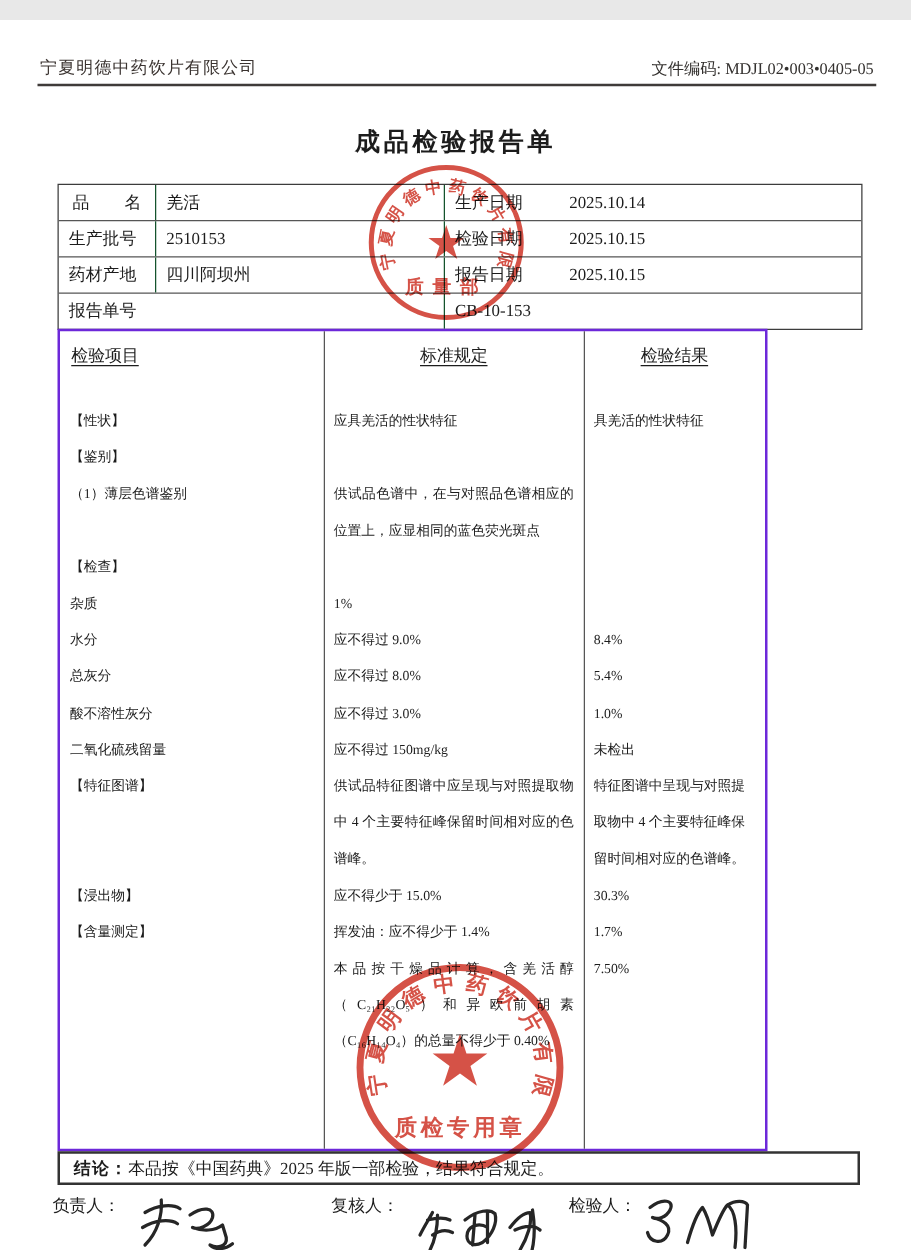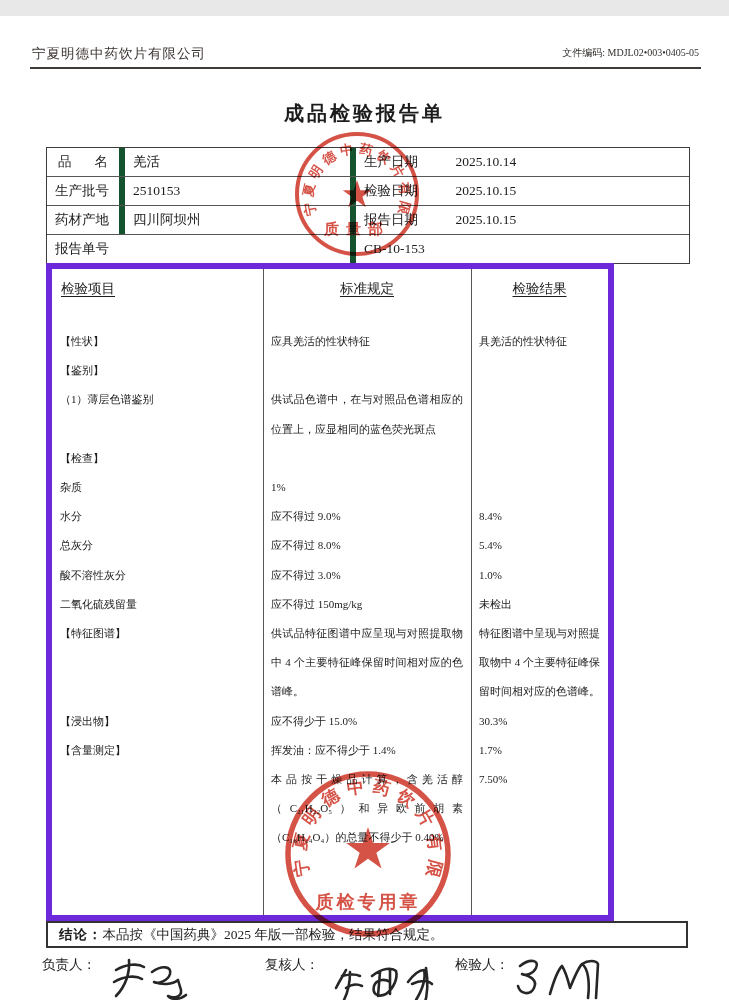--- a/index.html
+++ b/index.html
@@ -3,35 +3,35 @@
 <meta charset="utf-8">
 <style>
   html,body{margin:0;padding:0;background:#e8e8e8;}
   .page{
     position:relative;width:729px;height:1000px;background:#ffffff;
     font-family:"Liberation Serif","DejaVu Serif",serif;color:#1c1c1c;
     overflow:hidden;margin:16px auto;
   }
   
   .hdr-company{position:absolute;left:32px;top:29px;font-size:13.5px;letter-spacing:1px;color:#3a3330;}
-  .hdr-code{position:absolute;right:30px;top:30px;font-size:10px;color:#33302e;}
+  .hdr-code{position:absolute;right:30px;top:30px;font-size:13px;color:#33302e;}
   .hdr-rule{position:absolute;left:30px;right:28px;top:51px;height:2px;background:#3f3b39;}
   
   .title{position:absolute;left:0;right:0;top:84px;text-align:center;font-size:20px;font-weight:bold;letter-spacing:3px;}
   
   .info-table{position:absolute;left:46px;top:131px;width:642px;border:1.5px solid #3c3c3c;background:transparent;}
   .info-row{display:grid;grid-template-columns:78px 231px 1fr;border-bottom:1px solid #565656;}
   .info-row:last-child{border-bottom:none;}
   .info-row.no-split{grid-template-columns:309px 1fr;}
   .info-cell{height:28px;line-height:28px;font-size:13.5px;padding:0 8px;white-space:nowrap;overflow:visible;}
-  .cell-divider-r{border-right:6px solid #14532d;}
+  .cell-divider-r{border-right:1px solid #14532d;}
   .lbl-spread{text-align:justify;text-align-last:justify;padding:0 11px;}
   .right-pair .pair-lbl{display:inline-block;width:88px;}
   
-  .main-table{position:absolute;left:46px;top:247px;width:568px;height:658px;border:6px solid #6d28d9;box-sizing:border-box;}
+  .main-table{position:absolute;left:46px;top:247px;width:568px;height:658px;border:2px solid #6d28d9;box-sizing:border-box;}
   .vline{position:absolute;top:0;bottom:0;width:1px;background:#565656;}
   .vline.v1{left:211px;} .vline.v2{left:419px;}
   .t2head{display:grid;grid-template-columns:211px 208px 1fr;height:58px;padding-top:11px;box-sizing:border-box;font-size:13.5px;}
   .t2head .hc{text-align:center;}
   .t2head .hl{padding-left:9px;}
   .t2head span{text-decoration:underline;text-underline-offset:3px;}
   .t2row{display:grid;grid-template-columns:211px 208px 1fr;font-size:11px;line-height:29.2px;}
   .t2row > div{padding:0 8px;}
   .t2row .std{text-align:justify;}
   .t2row .std.nojust{text-align:left;}

